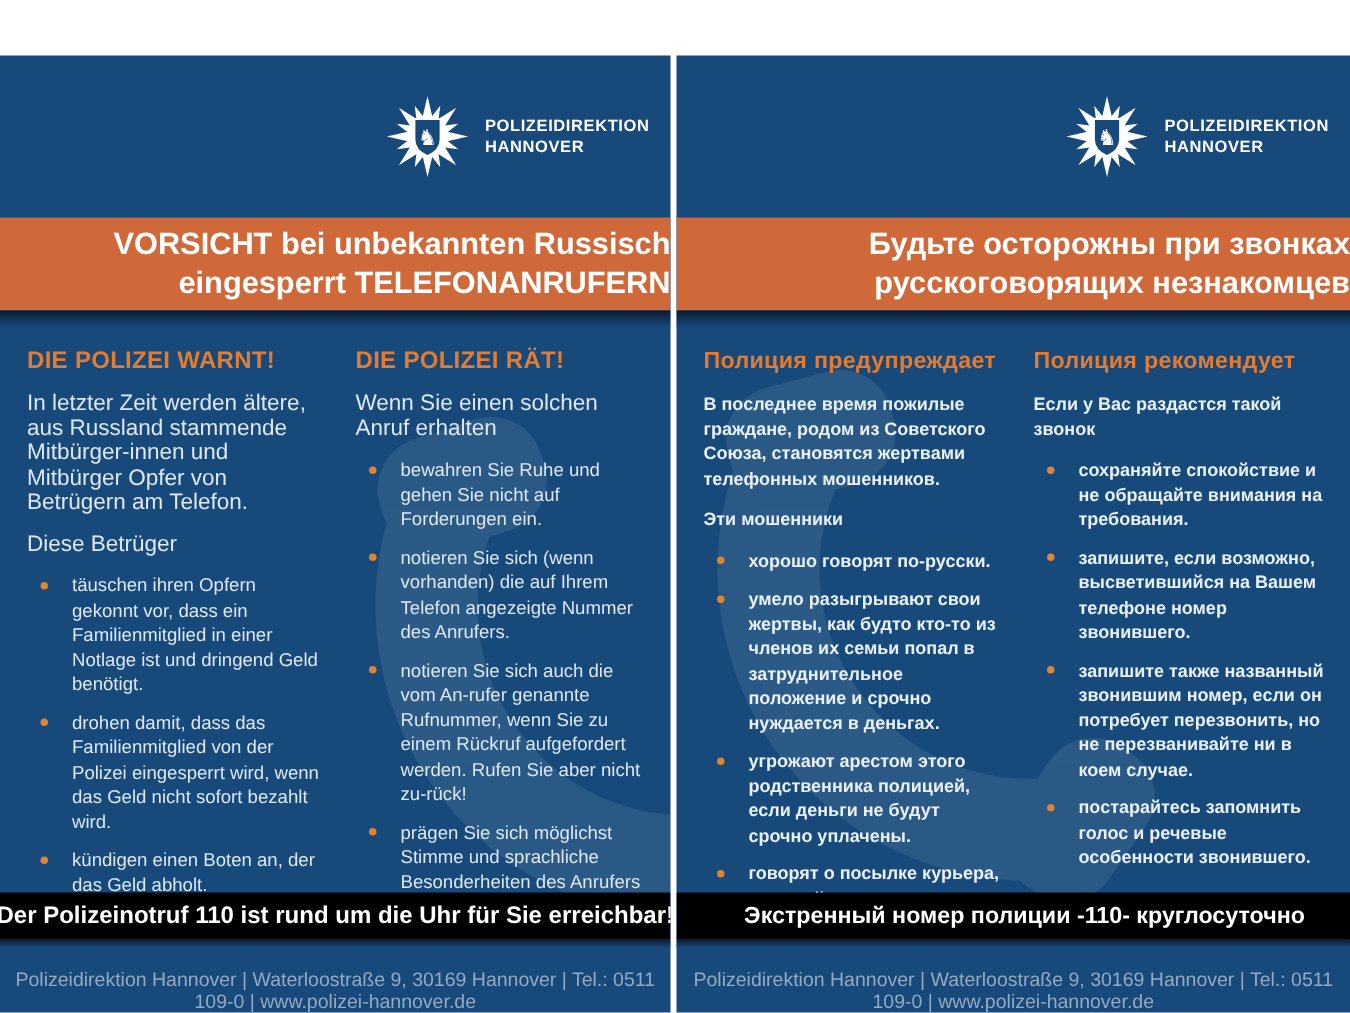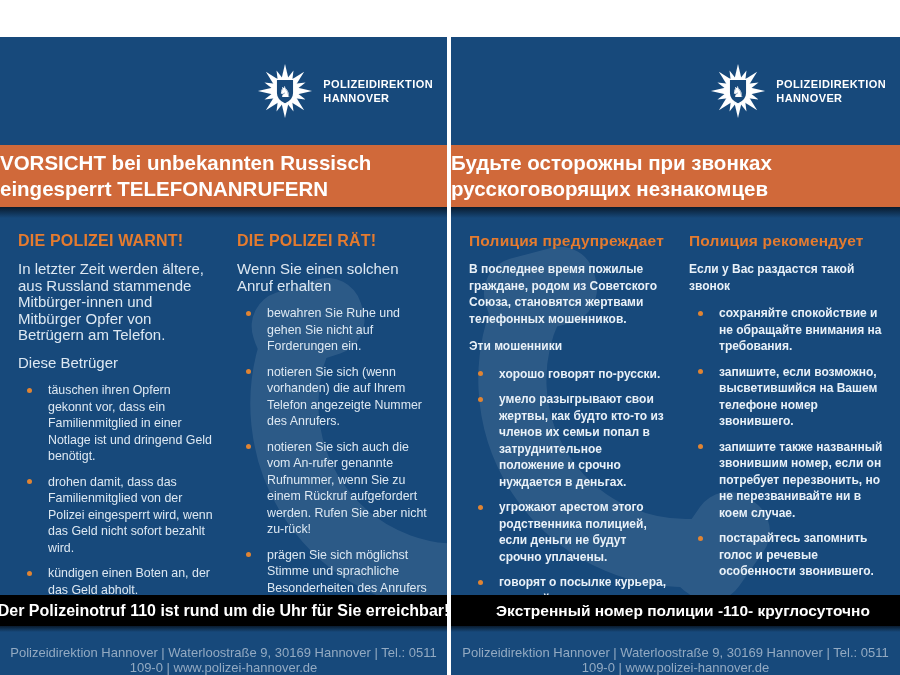--- a/index.html
+++ b/index.html
@@ -20,21 +20,21 @@
   .panel-header{
     height:108px;flex:0 0 auto;display:flex;align-items:center;
     justify-content:flex-end;padding-right:14px;
   }
   .logo{display:flex;align-items:center;gap:9px;}
   .org-name{color:#ffffff;font-weight:bold;font-size:11px;line-height:14px;letter-spacing:0.4px;}
 
   
   .title-band{
     height:62px;flex:0 0 auto;background:#d0693a;color:#ffffff;
-    font-weight:bold;font-size:20.5px;line-height:26px;text-align:left;
+    font-weight:bold;font-size:20.5px;line-height:26px;text-align:right;
     display:flex;flex-direction:column;justify-content:center;
   }
   .shadow-stripe{height:11px;flex:0 0 auto;background:linear-gradient(#091b2e,#17497b);}
   .shadow-stripe-thin{height:6px;flex:0 0 auto;background:linear-gradient(#091b2e,#17497b);}
 
   
   .content{
     flex:1 1 auto;display:flex;gap:22px;padding:0 13px 0 18px;
     position:relative;overflow:hidden;
   }

